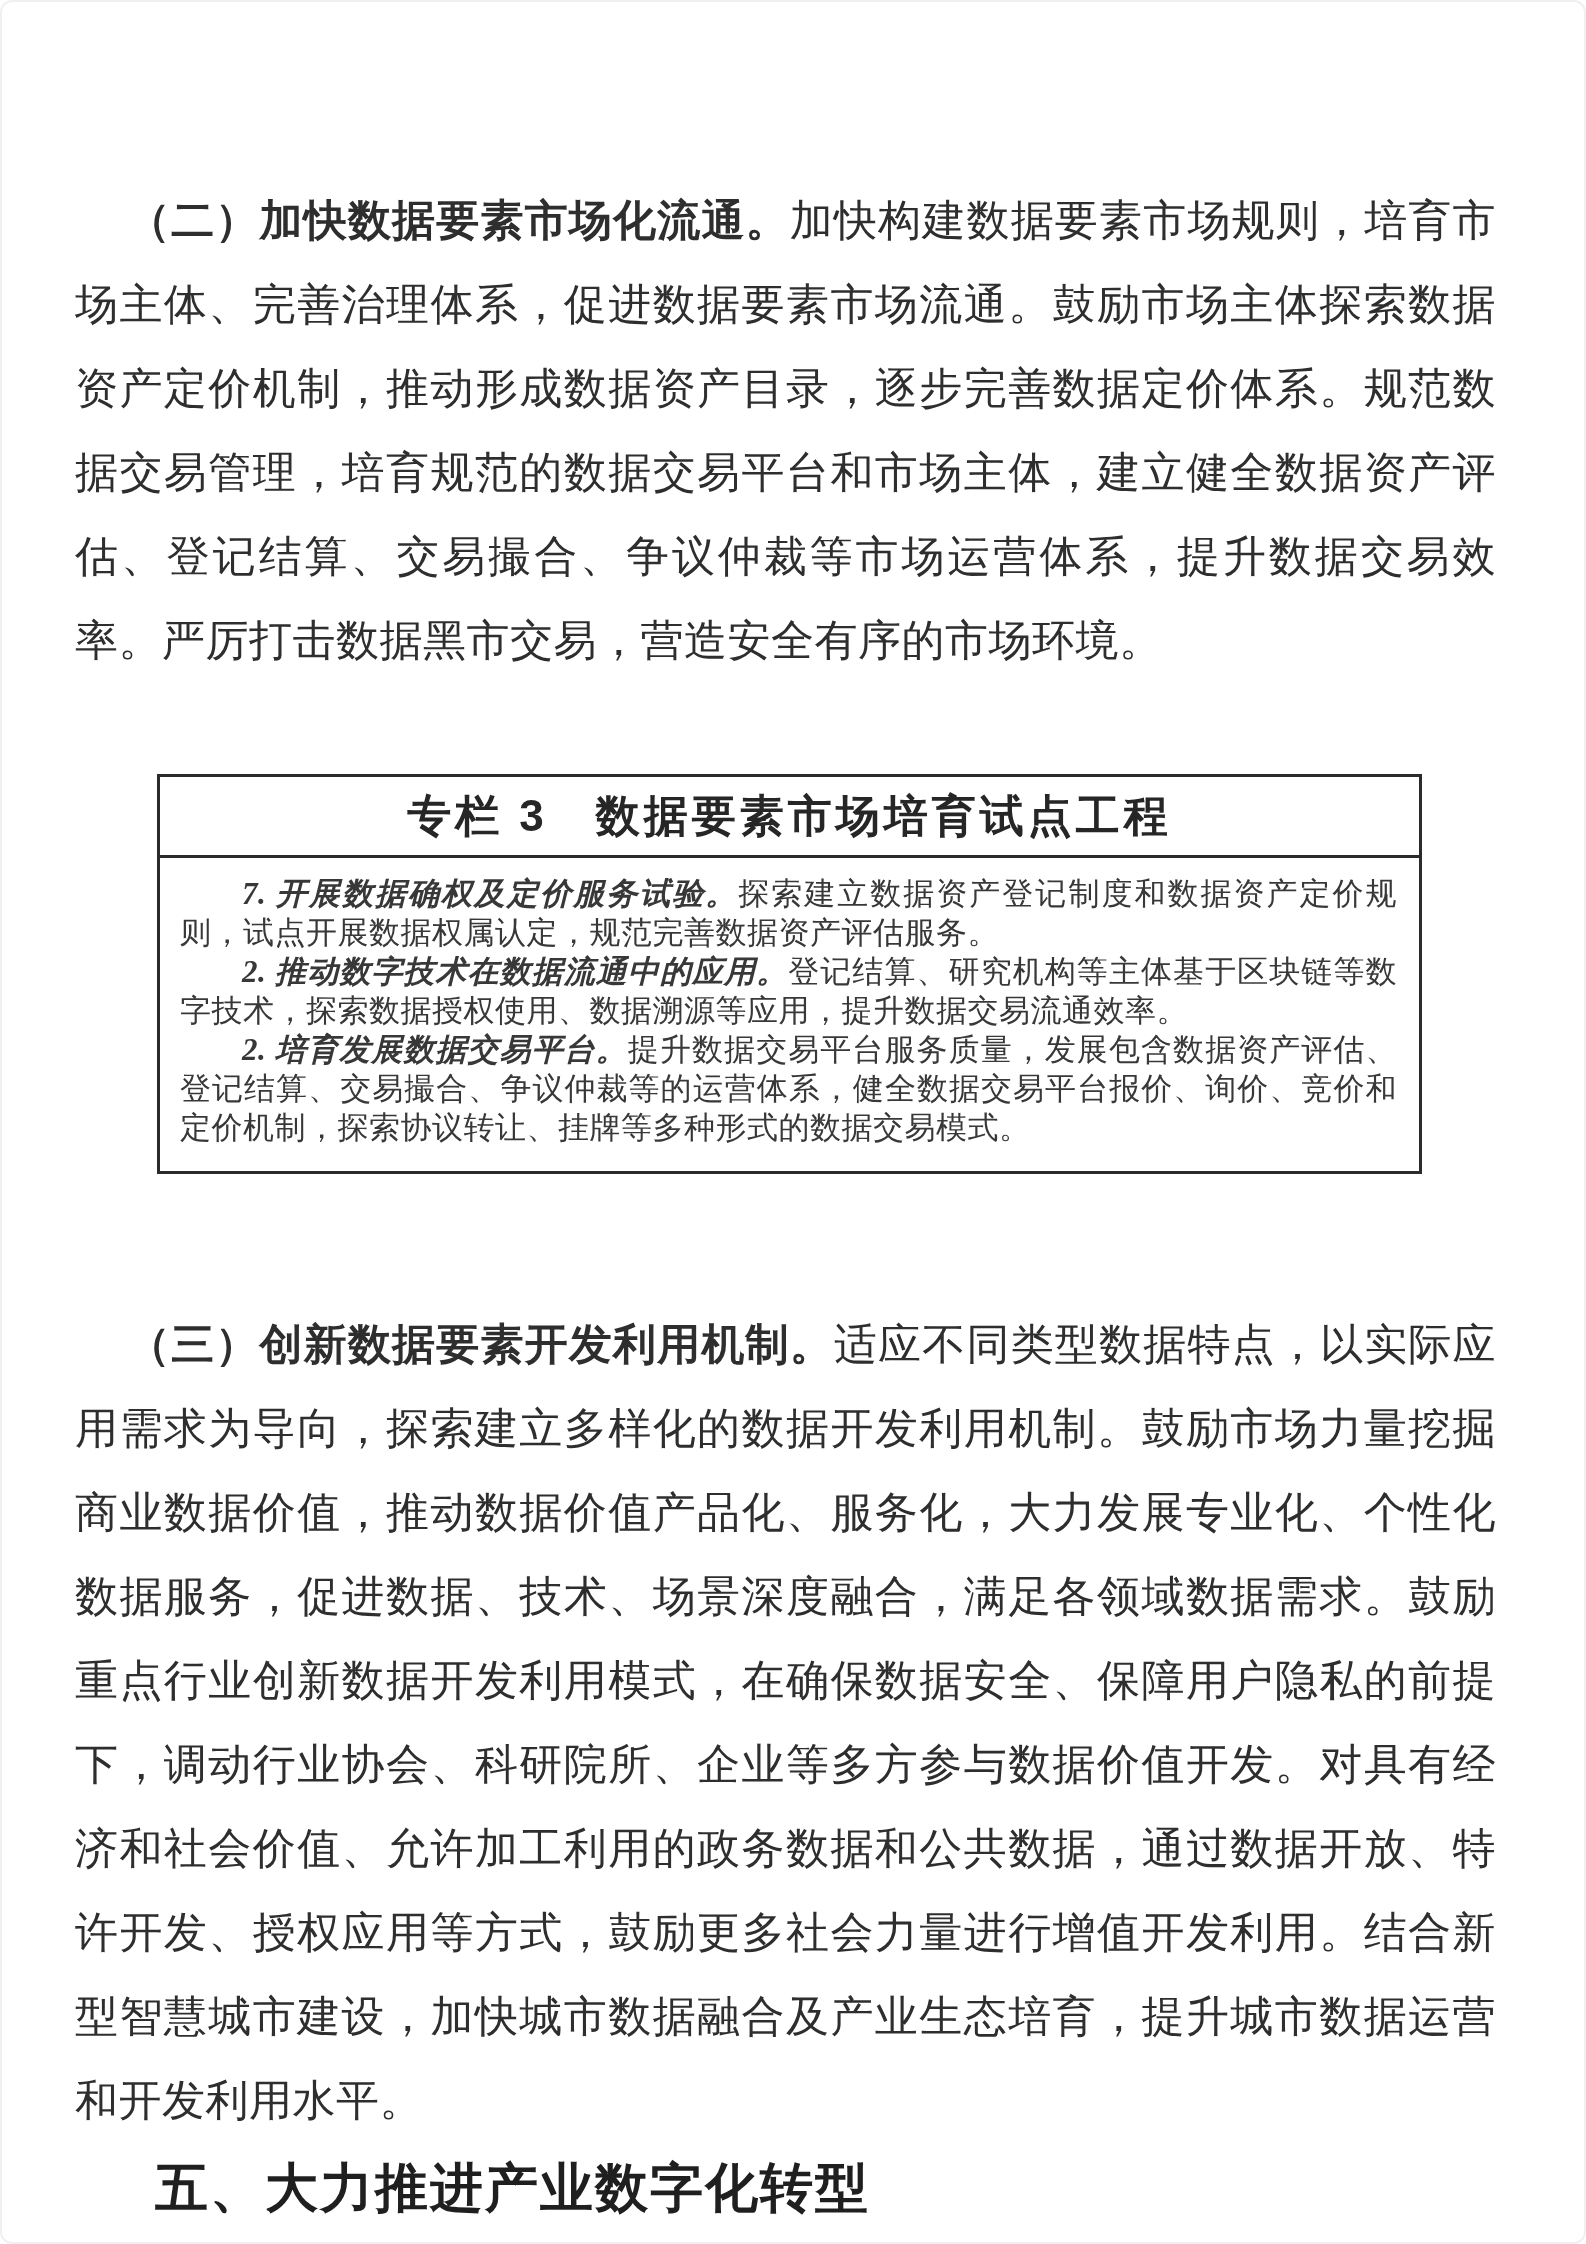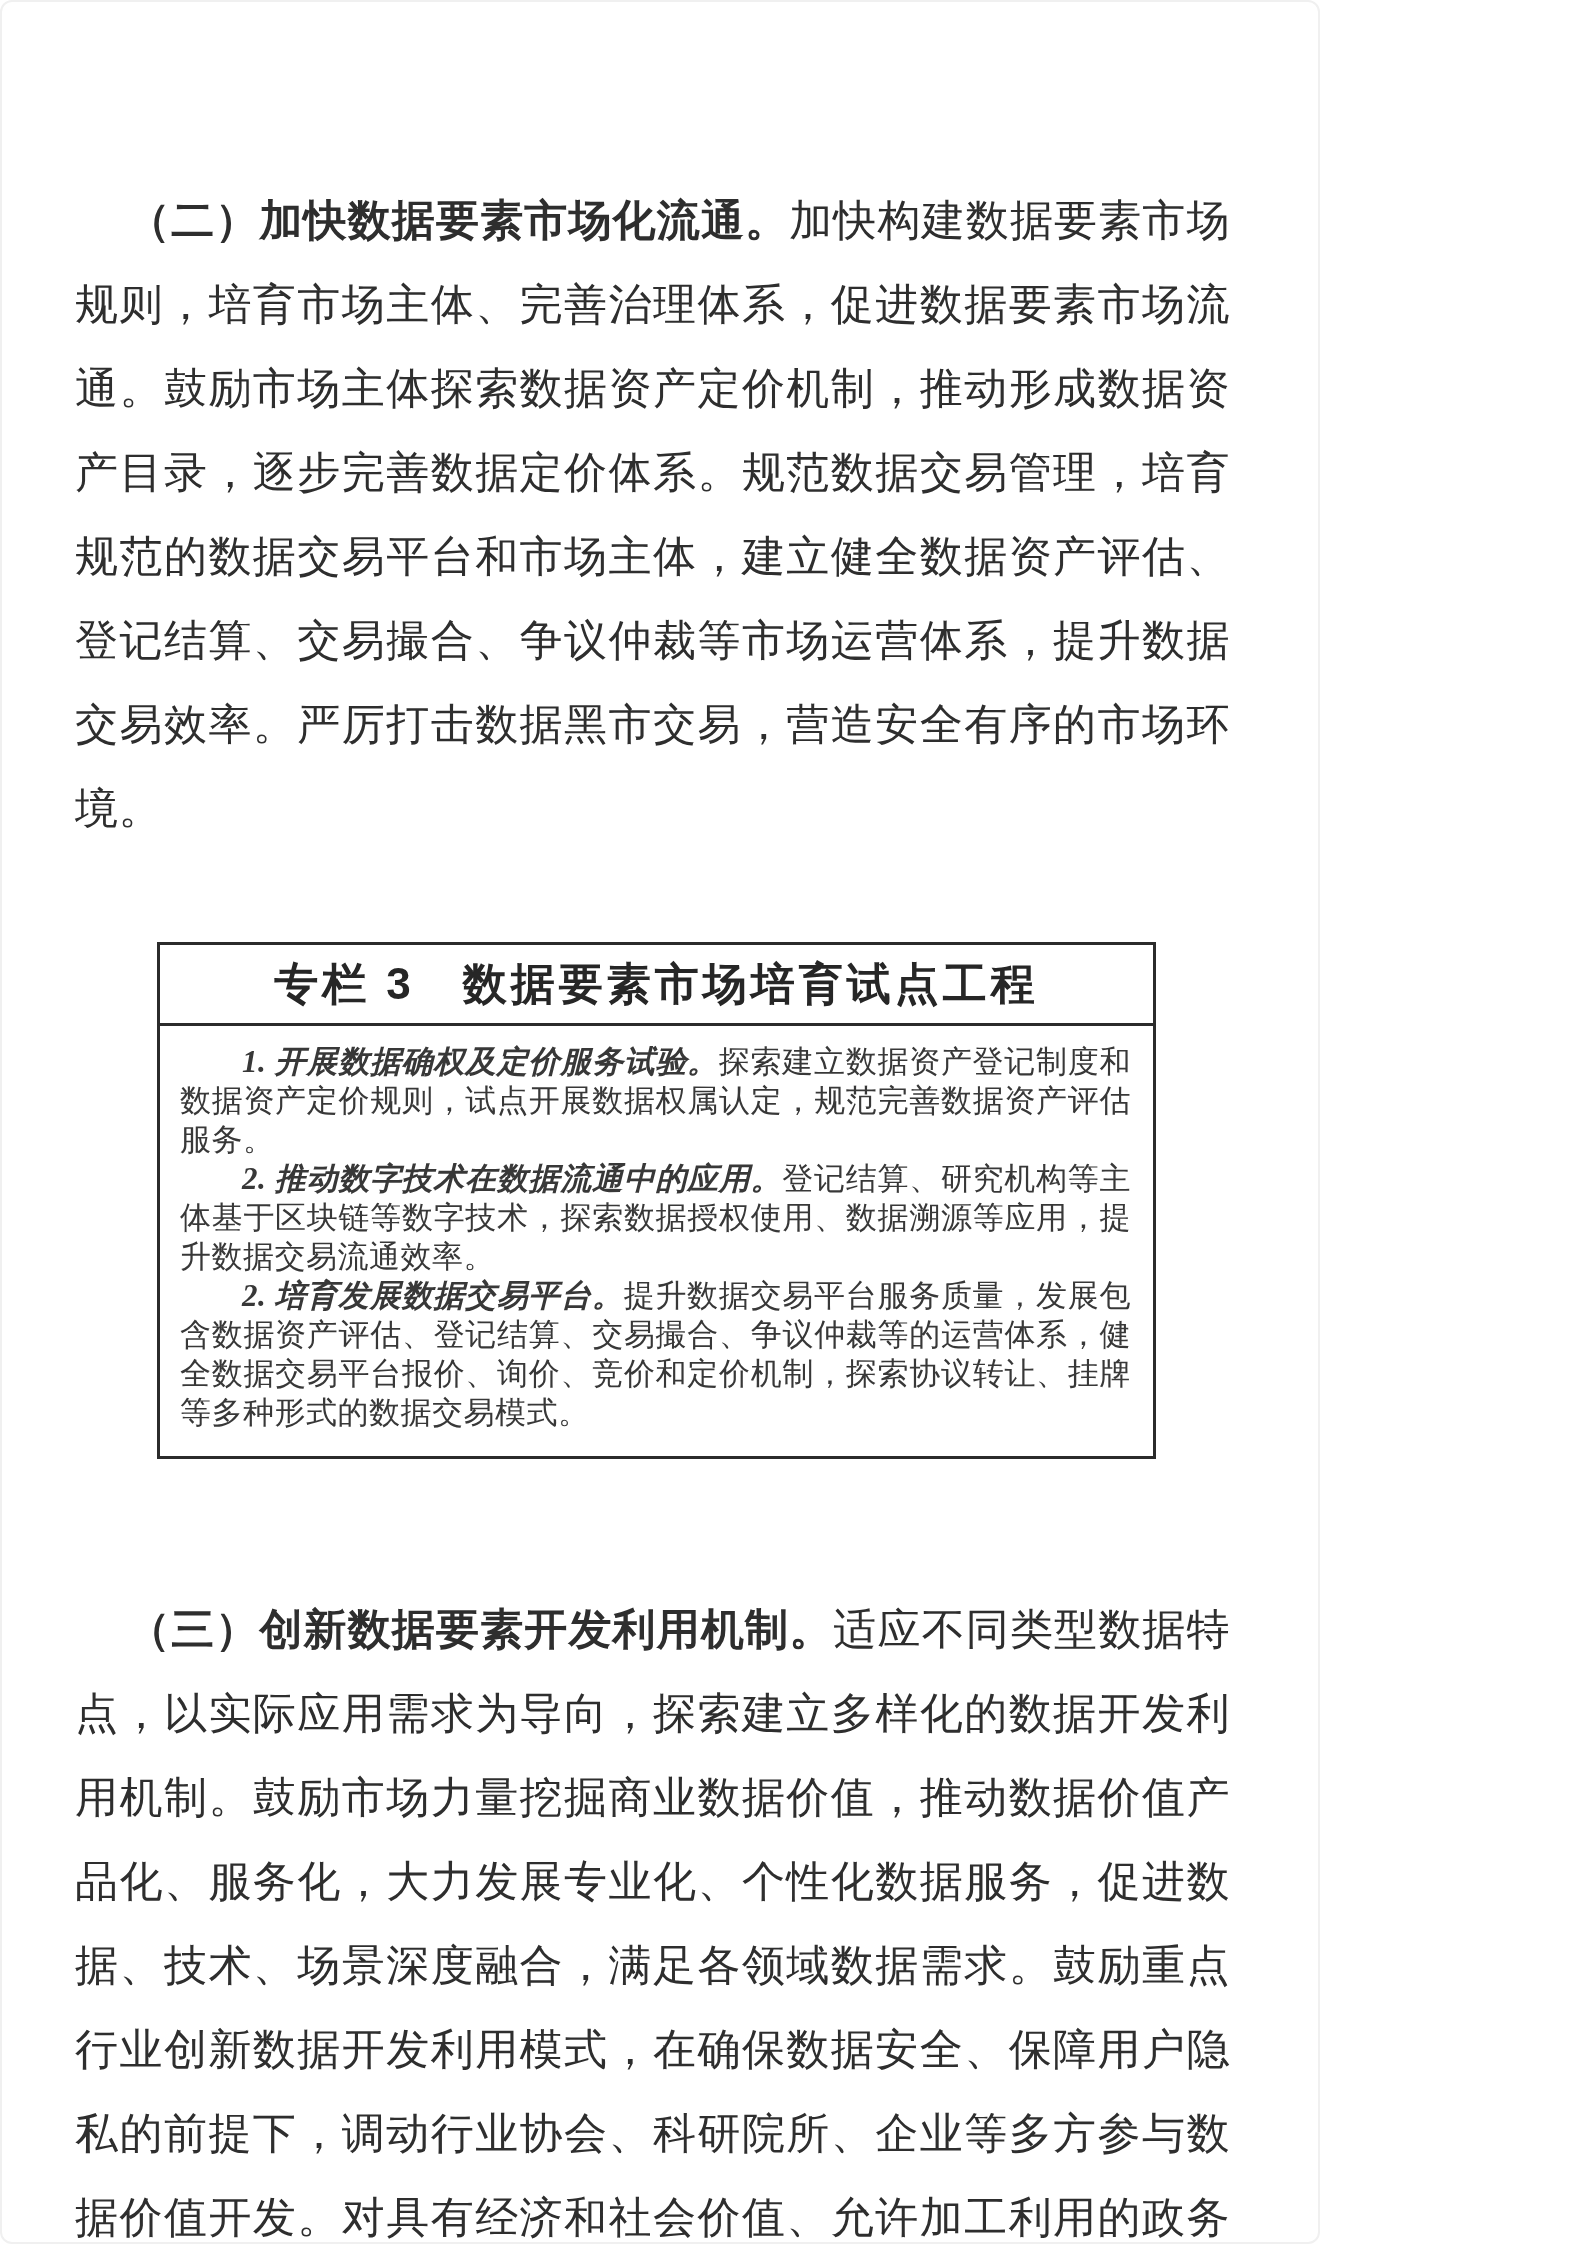--- a/index.html
+++ b/index.html
@@ -2,21 +2,21 @@
 <html lang="zh"><head>
 <meta charset="utf-8">
 <style>
   html, body {
     margin: 0;
     padding: 0;
     background: #ffffff;
   }
   .page {
     position: relative;
-    width: 1320px;
+    width: 1586px;
     height: 2244px;
     box-sizing: border-box;
     background: #ffffff;
     border: 2px solid #f0f0f0;
     border-radius: 12px;
     overflow: hidden;
     font-family: "Liberation Serif", "DejaVu Serif", serif;
     color: #2e2e2e;
   }
   .content {
@@ -89,21 +89,21 @@
 <body>
 
 <div class="page">
   <div class="content">
 
     <p class="para"><span class="lead">（二）加快数据要素市场化流通。</span><span>加快构建数据要素市场规则，培育市场主体、完善治理体系，促进数据要素市场流通。鼓励市场主体探索数据资产定价机制，推动形成数据资产目录，逐步完善数据定价体系。规范数据交易管理，培育规范的数据交易平台和市场主体，建立健全数据资产评估、登记结算、交易撮合、争议仲裁等市场运营体系，提升数据交易效率。严厉打击数据黑市交易，营造安全有序的市场环境。</span></p>
 
     <div class="panel">
       <div class="panel-title">专栏 3　数据要素市场培育试点工程</div>
       <div class="panel-body">
-        <p class="panel-item"><span class="kai">1. 开展数据确权及定价服务试验。</span><span>探索建立数据资产登记制度和数据资产定价规则，试点开展数据权属认定，规范完善数据资产评估服务。</span></p>
+        <p class="panel-item"><span class="kai">7. 开展数据确权及定价服务试验。</span><span>探索建立数据资产登记制度和数据资产定价规则，试点开展数据权属认定，规范完善数据资产评估服务。</span></p>
         <p class="panel-item"><span class="kai">2. 推动数字技术在数据流通中的应用。</span><span>登记结算、研究机构等主体基于区块链等数字技术，探索数据授权使用、数据溯源等应用，提升数据交易流通效率。</span></p>
         <p class="panel-item"><span class="kai">2. 培育发展数据交易平台。</span><span>提升数据交易平台服务质量，发展包含数据资产评估、登记结算、交易撮合、争议仲裁等的运营体系，健全数据交易平台报价、询价、竞价和定价机制，探索协议转让、挂牌等多种形式的数据交易模式。</span></p>
       </div>
     </div>
 
     <p class="para para-after-panel"><span class="lead">（三）创新数据要素开发利用机制。</span><span>适应不同类型数据特点，以实际应用需求为导向，探索建立多样化的数据开发利用机制。鼓励市场力量挖掘商业数据价值，推动数据价值产品化、服务化，大力发展专业化、个性化数据服务，促进数据、技术、场景深度融合，满足各领域数据需求。鼓励重点行业创新数据开发利用模式，在确保数据安全、保障用户隐私的前提下，调动行业协会、科研院所、企业等多方参与数据价值开发。对具有经济和社会价值、允许加工利用的政务数据和公共数据，通过数据开放、特许开发、授权应用等方式，鼓励更多社会力量进行增值开发利用。结合新型智慧城市建设，加快城市数据融合及产业生态培育，提升城市数据运营和开发利用水平。</span></p>
 
     <h2 class="section-heading">五、大力推进产业数字化转型</h2>
 
   </div>

